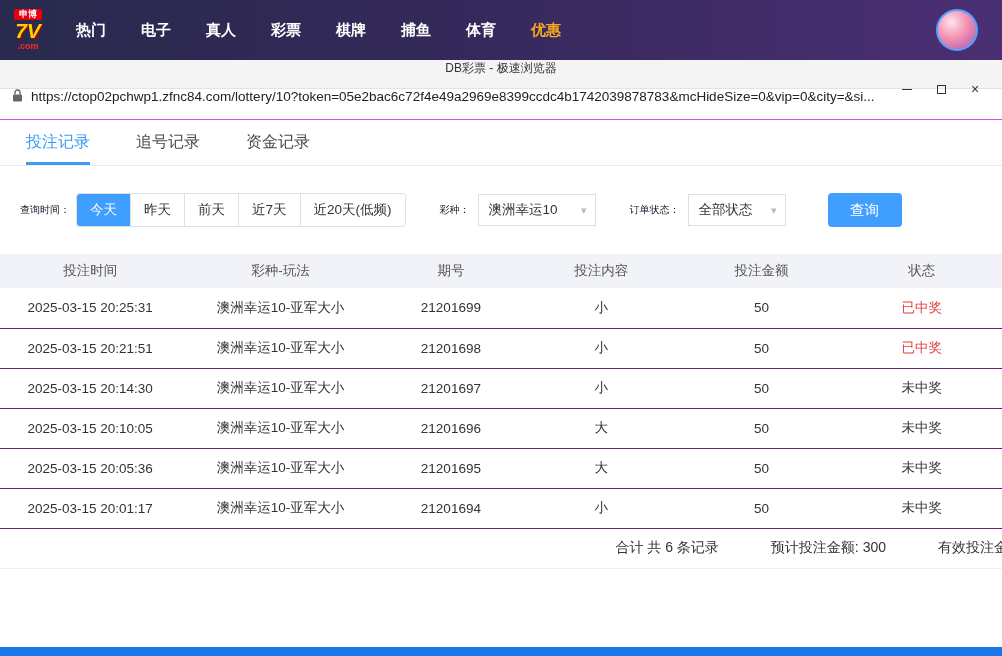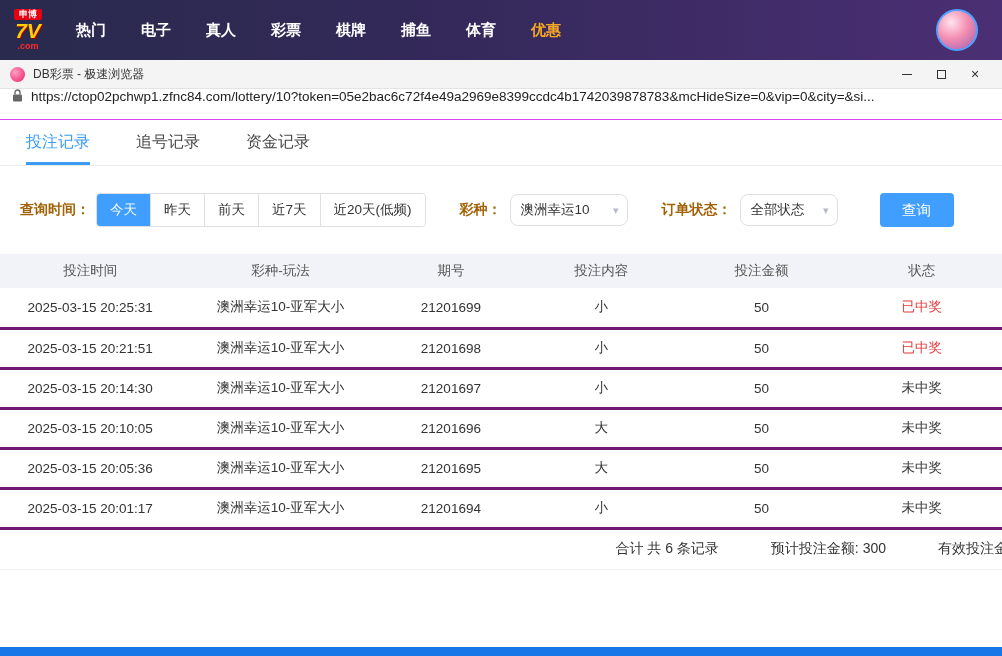--- a/index.html
+++ b/index.html
@@ -26,21 +26,21 @@
   .avatar {
     margin-left:auto; margin-right:10px; width:42px; height:42px; border-radius:50%;
     border:2px solid #4da3ff;
     background:radial-gradient(circle at 35% 30%,#ffe3ee 0%,#f48fb1 45%,#9c5bb5 100%);
     cursor:pointer;
   }
 
   
   .titlebar {
     height:29px; background:#f4f4f4; border-bottom:1px solid #e3e3e3;
-    display:flex; align-items:center; padding:0 10px;
+    display:flex; align-items:center; padding:0 10px;flex-direction:column;
   }
   .app-icon { width:15px; height:15px; border-radius:50%;
     background:radial-gradient(circle at 35% 35%,#ff9ec4,#e91e63); margin-right:8px; }
   .win-title { font-size:12px; color:#333; }
   .win-controls { margin-left:auto; display:flex; }
   .win-btn { width:34px; height:24px; display:flex; align-items:center; justify-content:center;
     color:#333; font-size:14px; cursor:pointer; }
   .glyph-min { width:10px; border-top:1.5px solid #333; display:inline-block; }
   .glyph-max { width:9px; height:9px; border:1.5px solid #333; display:inline-block; }
 
@@ -54,40 +54,40 @@
 
   
   .tabs { display:flex; gap:46px; padding:0 26px; height:46px; align-items:stretch;
     border-bottom:1px solid #ececec; }
   .tab { font-size:16px; color:#4a4a4a; display:flex; align-items:center; position:relative; cursor:pointer; }
   .tab.active { color:#3a9bf8; }
   .tab.active::after { content:""; position:absolute; left:0; right:0; bottom:0; height:3px; background:#3a9bf8; }
 
   
   .filterbar { display:flex; align-items:center; padding:0 20px; margin:27px 0; }
-  .filter-label { font-size:14px; color:#a16207; white-space:nowrap;font-weight:bold; }
+  .filter-label { font-size:10px; color:#0f172a; white-space:nowrap; }
   .ml { margin-left:34px; }
   .btn-group { display:flex; border:1px solid #dcdfe6; border-radius:4px; overflow:hidden; margin-left:6px; }
   .time-btn { padding:0 13px; height:32px; line-height:32px; font-size:13.5px; color:#333;
     background:#fff; border:none; border-right:1px solid #dcdfe6; cursor:pointer; white-space:nowrap; }
   .time-btn:last-child { border-right:none; }
   .time-btn.active { background:#409eff; color:#fff; }
   .select { display:flex; align-items:center; justify-content:space-between; background:#fff;
-    border:1px solid #dcdfe6; border-radius:8px; height:32px; padding:0 8px 0 10px;
+    border:1px solid #dcdfe6; border-radius:0; height:32px; padding:0 8px 0 10px;
     font-size:13.5px; color:#333; margin-left:8px; cursor:pointer; }
   .select .chev { color:#b6bcc6; font-size:11px; margin-left:8px; }
   .sel-lottery { width:118px; }
   .sel-status  { width:98px;text-align:right; }
   .search-btn { margin-left:42px; width:74px; height:34px; background:#409eff; color:#fff;
     border:none; border-radius:4px; font-size:14.5px; cursor:pointer; }
 
   
   table { width:100%; border-collapse:collapse; table-layout:fixed; }
   thead th { background:#f1f3f8; height:34px; font-size:13.5px; color:#555; font-weight:400; text-align:center; }
-  tbody td { height:40px; text-align:center; font-size:13.5px; color:#333; border-bottom:3px solid #701a75; }
+  tbody td { height:40px; text-align:center; font-size:13.5px; color:#333; border-bottom:1px solid #701a75; }
   td[data-win="true"] { color:#e23b3b;font-family:Liberation Mono, monospace; }
 
   .table-footer { height:40px; border-bottom:1px solid #eef0f4; display:flex; align-items:center;
     justify-content:flex-end; gap:52px; font-size:14px; color:#333; white-space:nowrap; overflow:hidden; }
   .table-footer span:last-child { margin-right:-6px; }
 
   .bottom-strip { position:absolute; left:0; bottom:0; width:100%; height:9px; background:#1877e8; }
 </style>
 </head>
 <body>

